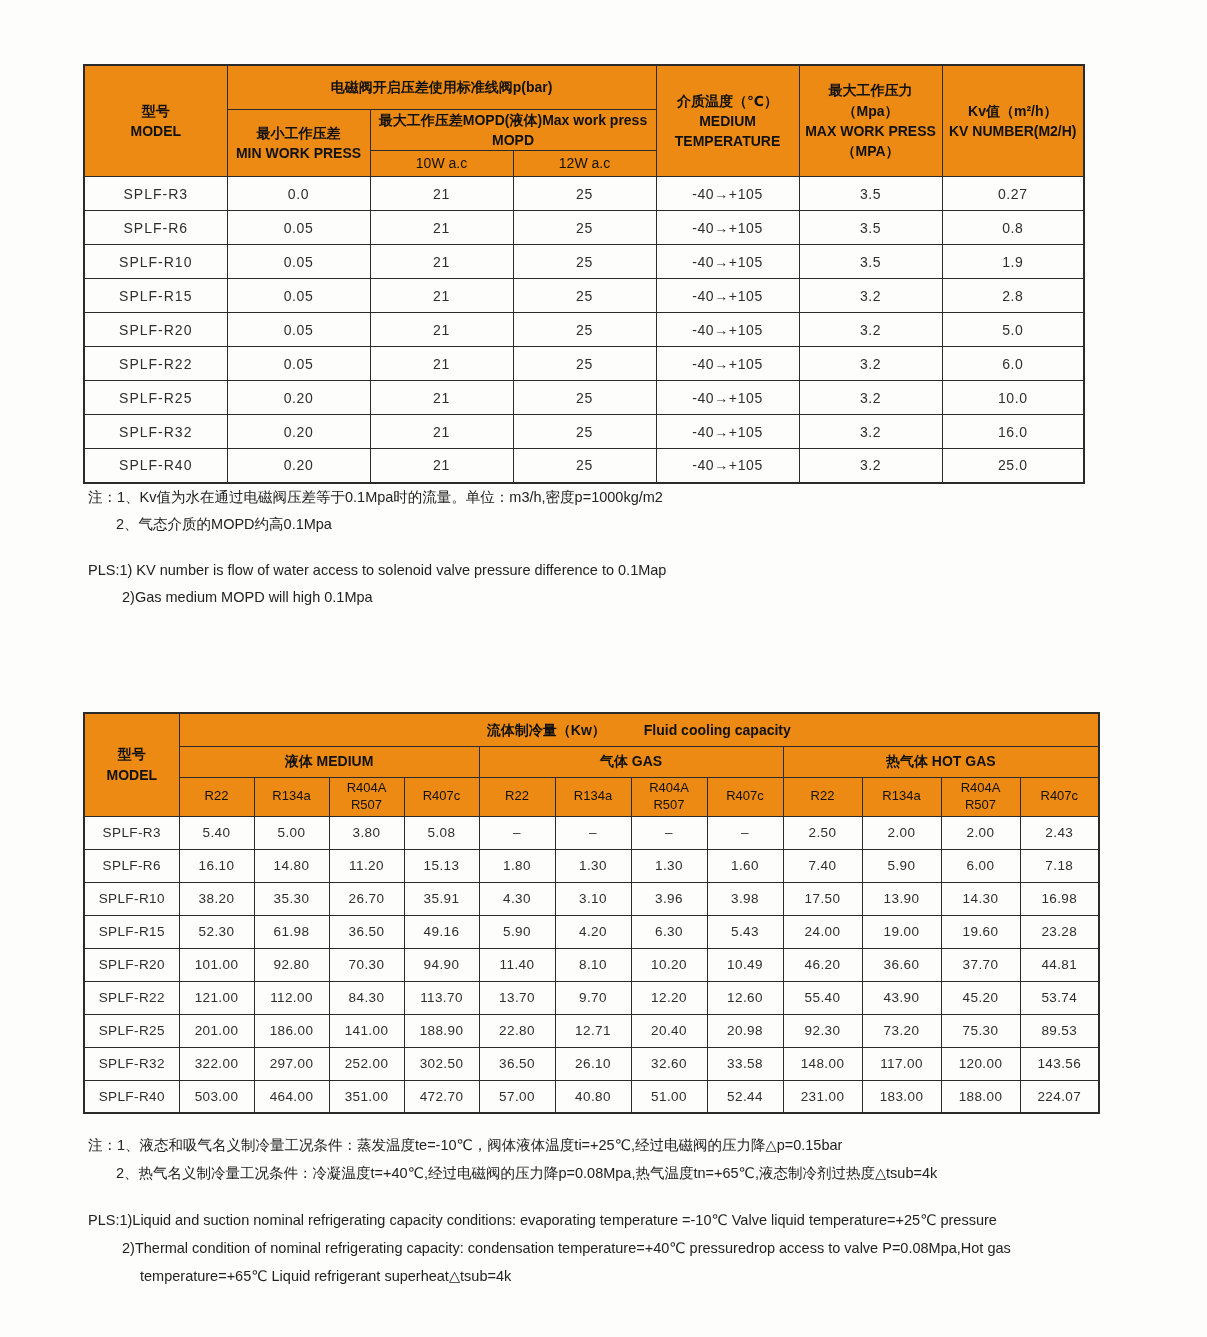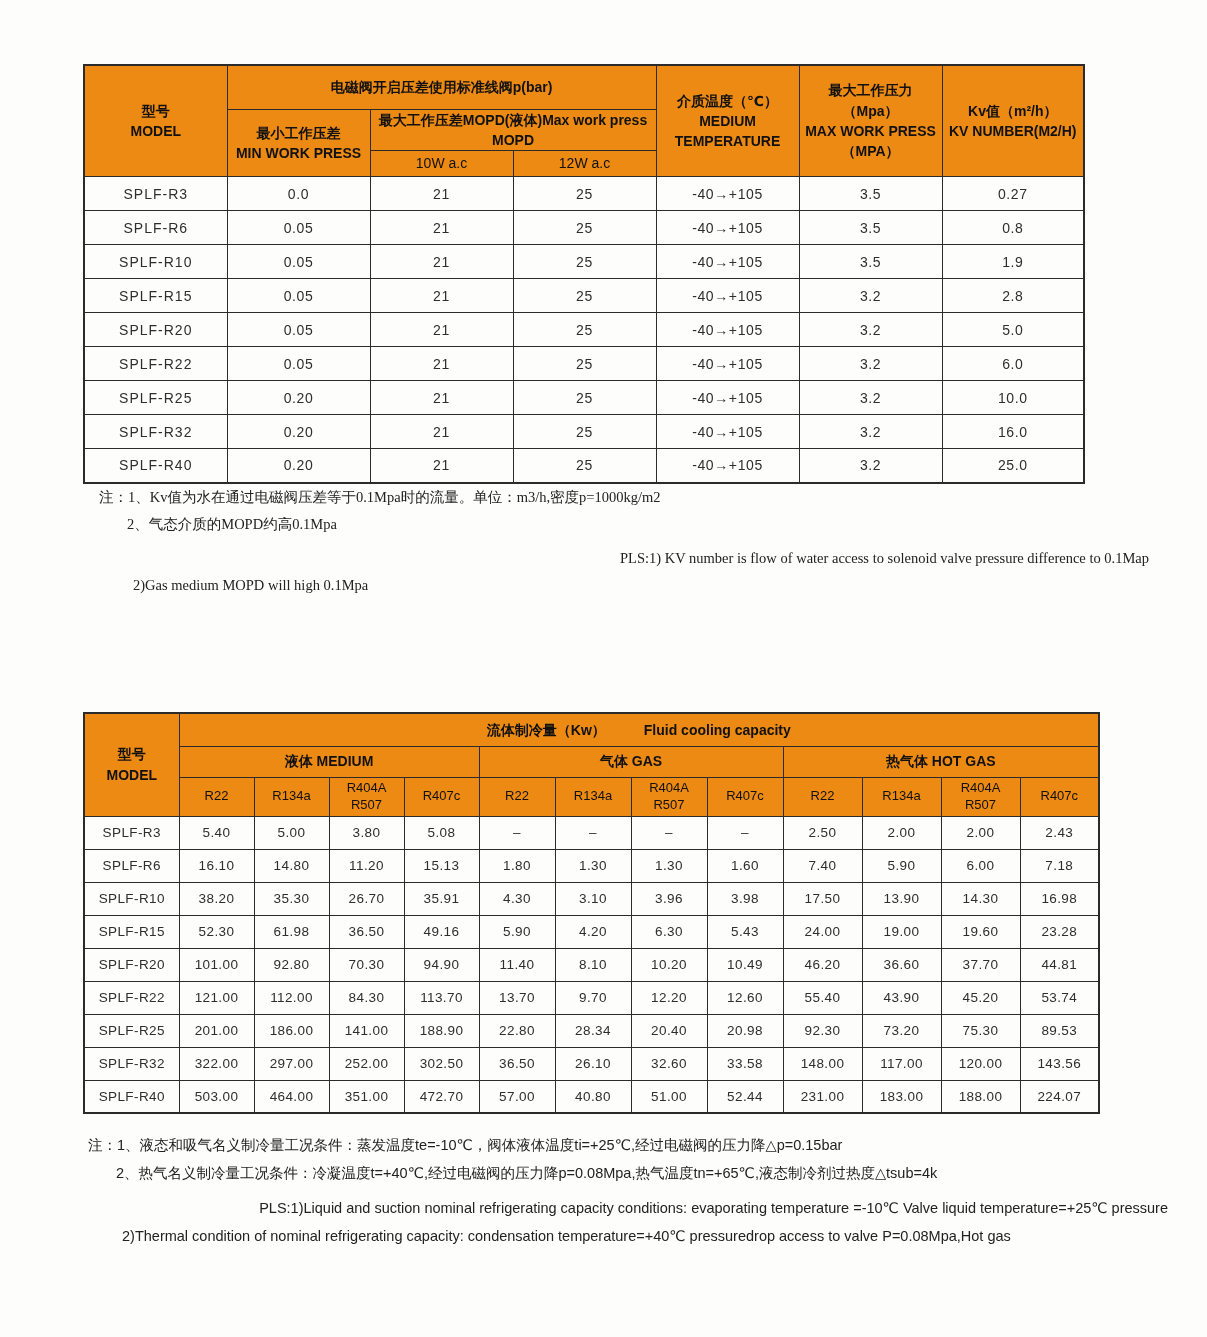--- a/index.html
+++ b/index.html
@@ -58,25 +58,25 @@
   #table2 thead tr.r1 th { height: 33px; }
   #table2 thead tr.r2 th { height: 31px; }
   #table2 thead tr.r3 th { height: 39px; font-size: 13px; font-weight: 500; line-height: 1.25; }
   #table2 tbody td { height: 33px; font-size: 13.5px; letter-spacing: 0.4px; }
   #table2 .cap-gap { display: inline-block; width: 38px; }
 
   .model-cell { letter-spacing: 1px; }
 
   
   .notes { position: absolute; font-size: 14.5px; color: #222; }
-  #notes1 { left: 99px; top: 484px; width: 1050px; font-family: Liberation Serif, serif; }
+  #notes1 { left: 88px; top: 484px; width: 1050px; }
   #notes1 .note-line { line-height: 27px; }
   #notes2 { left: 88px; top: 1131px; width: 1080px; }
   #notes2 .note-line { line-height: 28px; }
-  .note-line.pls-start { margin-top: 7px; text-align: right; }
+  .note-line.pls-start { margin-top: 19px; }
   .ind1 { padding-left: 28px; }
   .ind2 { padding-left: 34px; }
   .ind3 { padding-left: 52px; }
 </style>
 </head>
 <body>
 
 <div class="page">
 
   <table id="table1">
@@ -342,21 +342,21 @@
           <td>45.20</td>
           <td>53.74</td>
         </tr>
         <tr>
           <td class="model-cell">SPLF-R25</td>
           <td>201.00</td>
           <td>186.00</td>
           <td>141.00</td>
           <td>188.90</td>
           <td>22.80</td>
-          <td>28.34</td>
+          <td>12.71</td>
           <td>20.40</td>
           <td>20.98</td>
           <td>92.30</td>
           <td>73.20</td>
           <td>75.30</td>
           <td>89.53</td>
         </tr>
         <tr>
           <td class="model-cell">SPLF-R32</td>
           <td>322.00</td>
@@ -388,15 +388,16 @@
           <td>224.07</td>
         </tr>
     </tbody>
   </table>
 
   <div class="notes" id="notes2">
     <div class="note-line cn">注：1、液态和吸气名义制冷量工况条件：蒸发温度te=-10℃，阀体液体温度ti=+25℃,经过电磁阀的压力降△p=0.15bar</div>
     <div class="note-line cn ind1">2、热气名义制冷量工况条件：冷凝温度t=+40℃,经过电磁阀的压力降p=0.08Mpa,热气温度tn=+65℃,液态制冷剂过热度△tsub=4k</div>
     <div class="note-line en pls-start">PLS:1)Liquid and suction nominal refrigerating capacity conditions: evaporating temperature =-10℃ Valve liquid temperature=+25℃ pressure</div>
     <div class="note-line en ind2">2)Thermal condition of nominal refrigerating capacity: condensation temperature=+40℃ pressuredrop access to valve P=0.08Mpa,Hot gas</div>
+    <div class="note-line en ind3">temperature=+65℃ Liquid refrigerant superheat△tsub=4k</div>
   </div>
 
 </div>
 
 </body></html>

